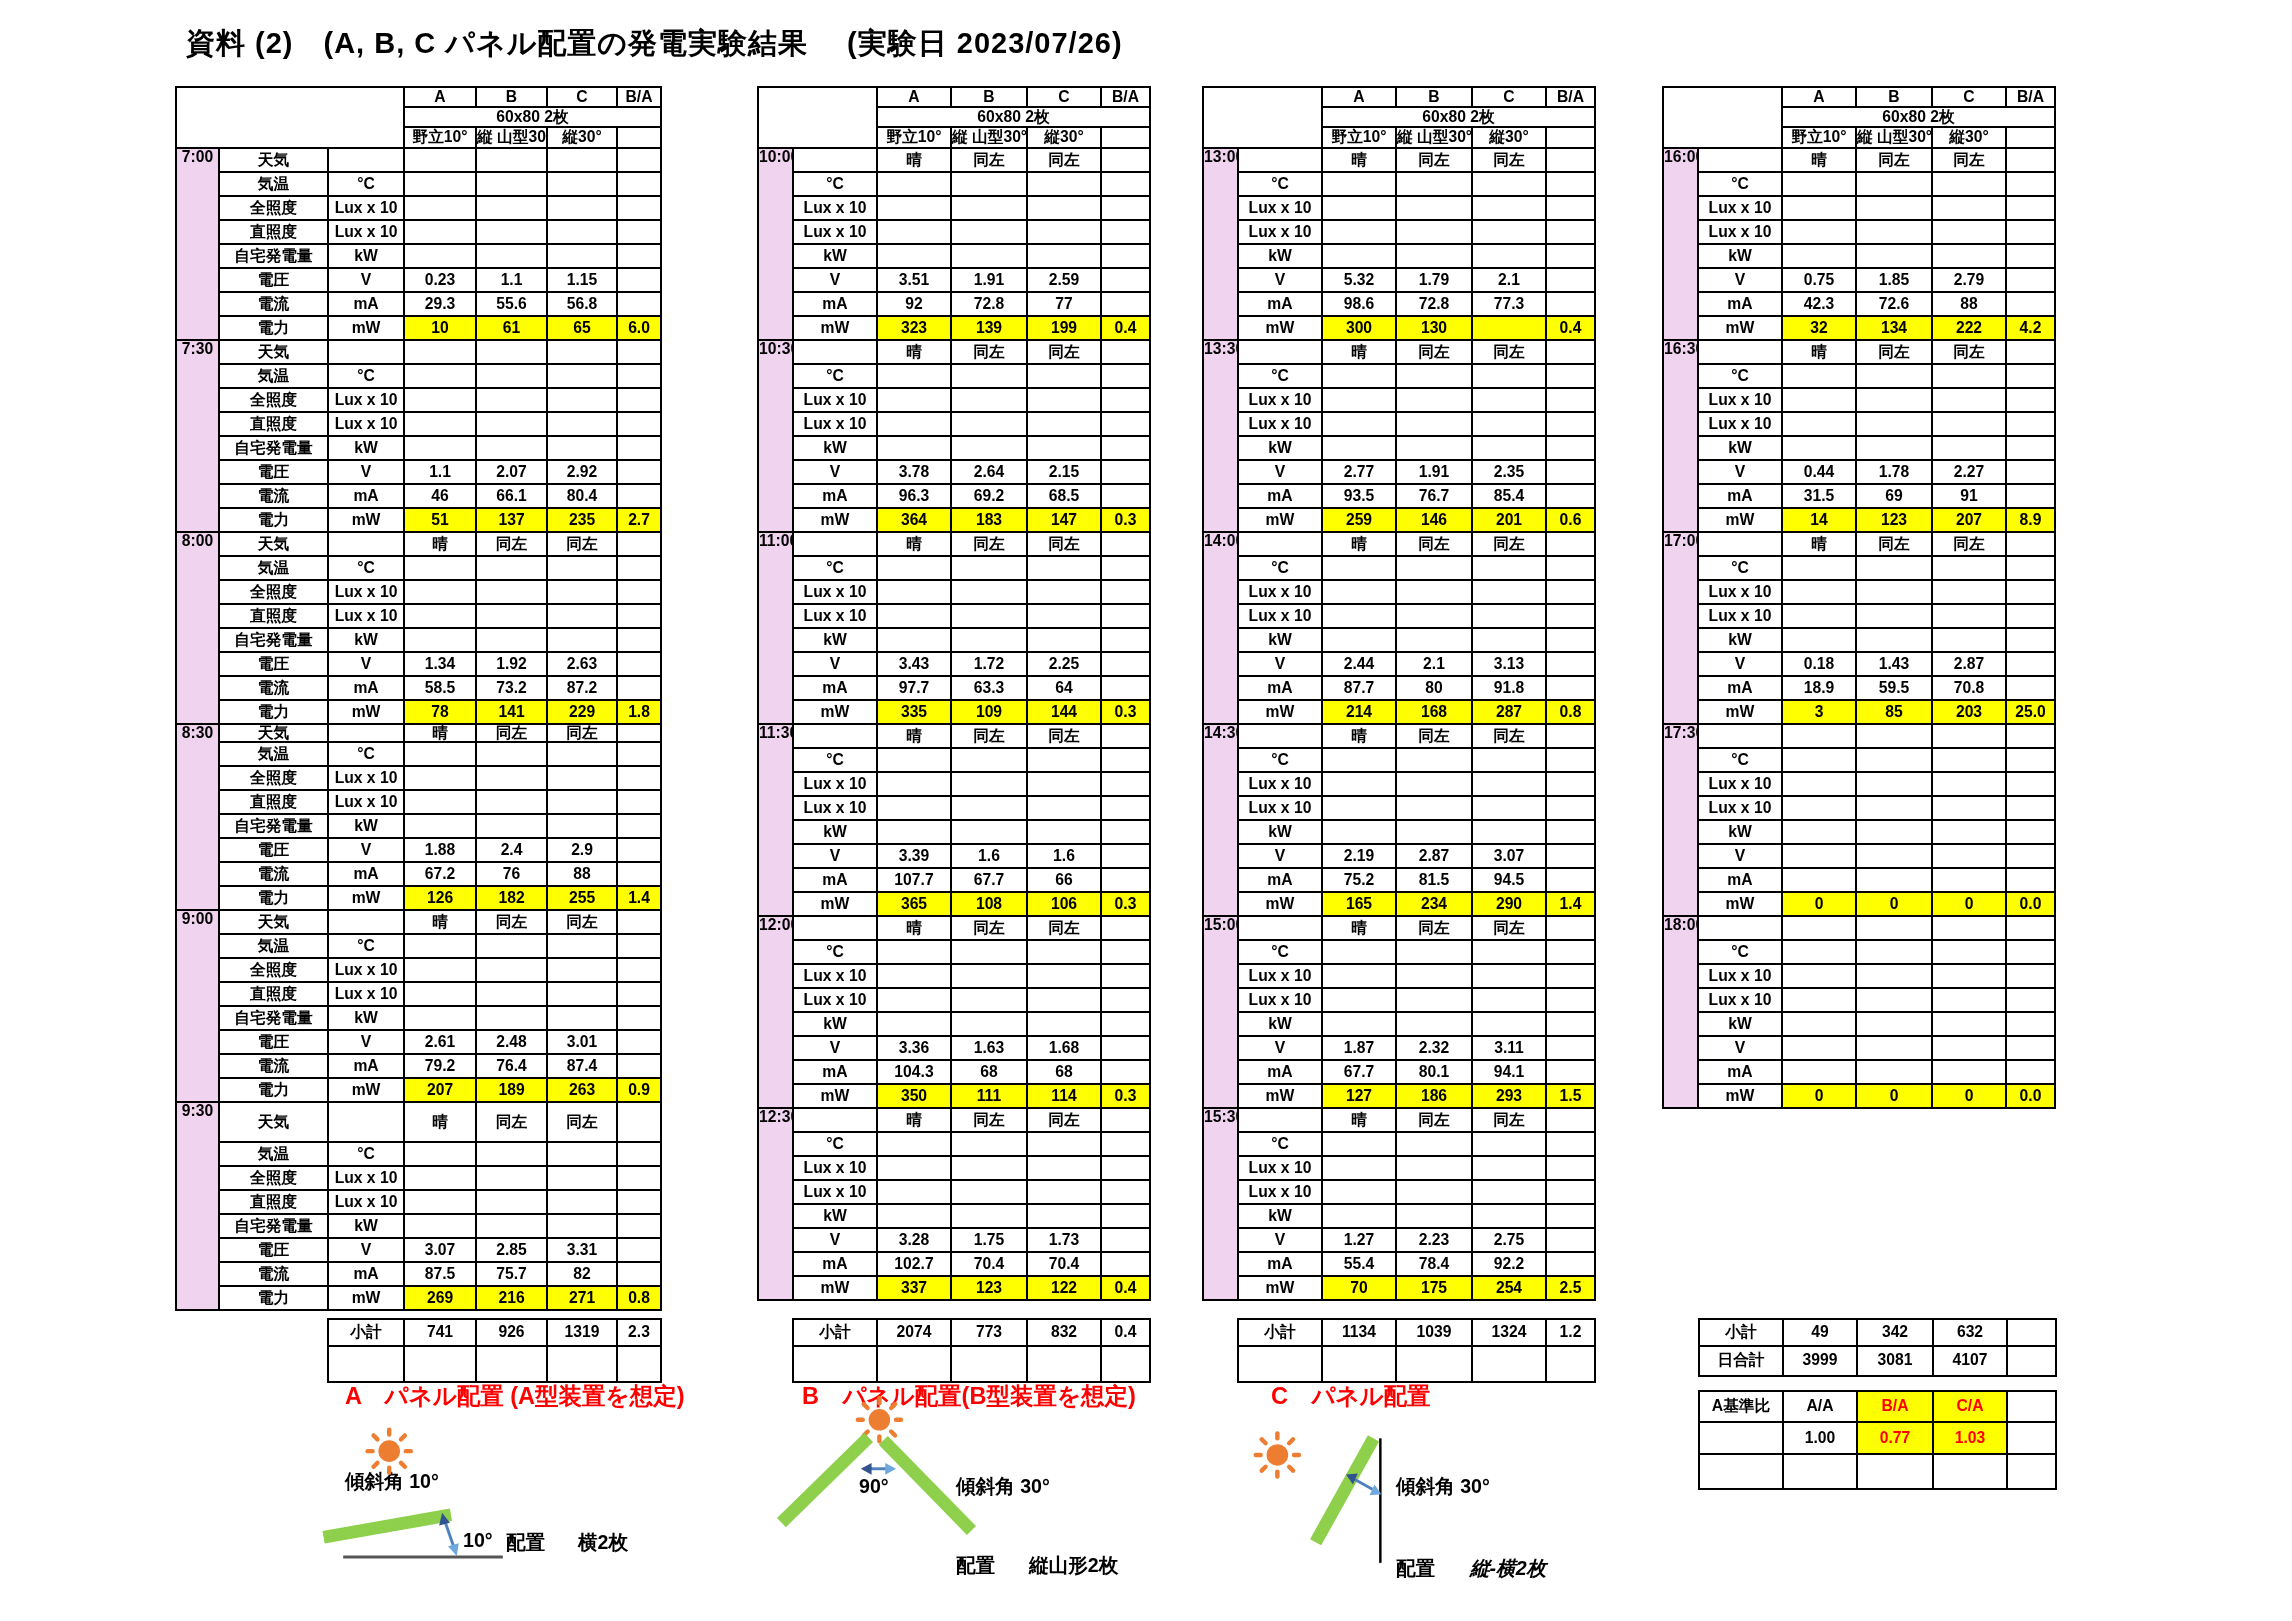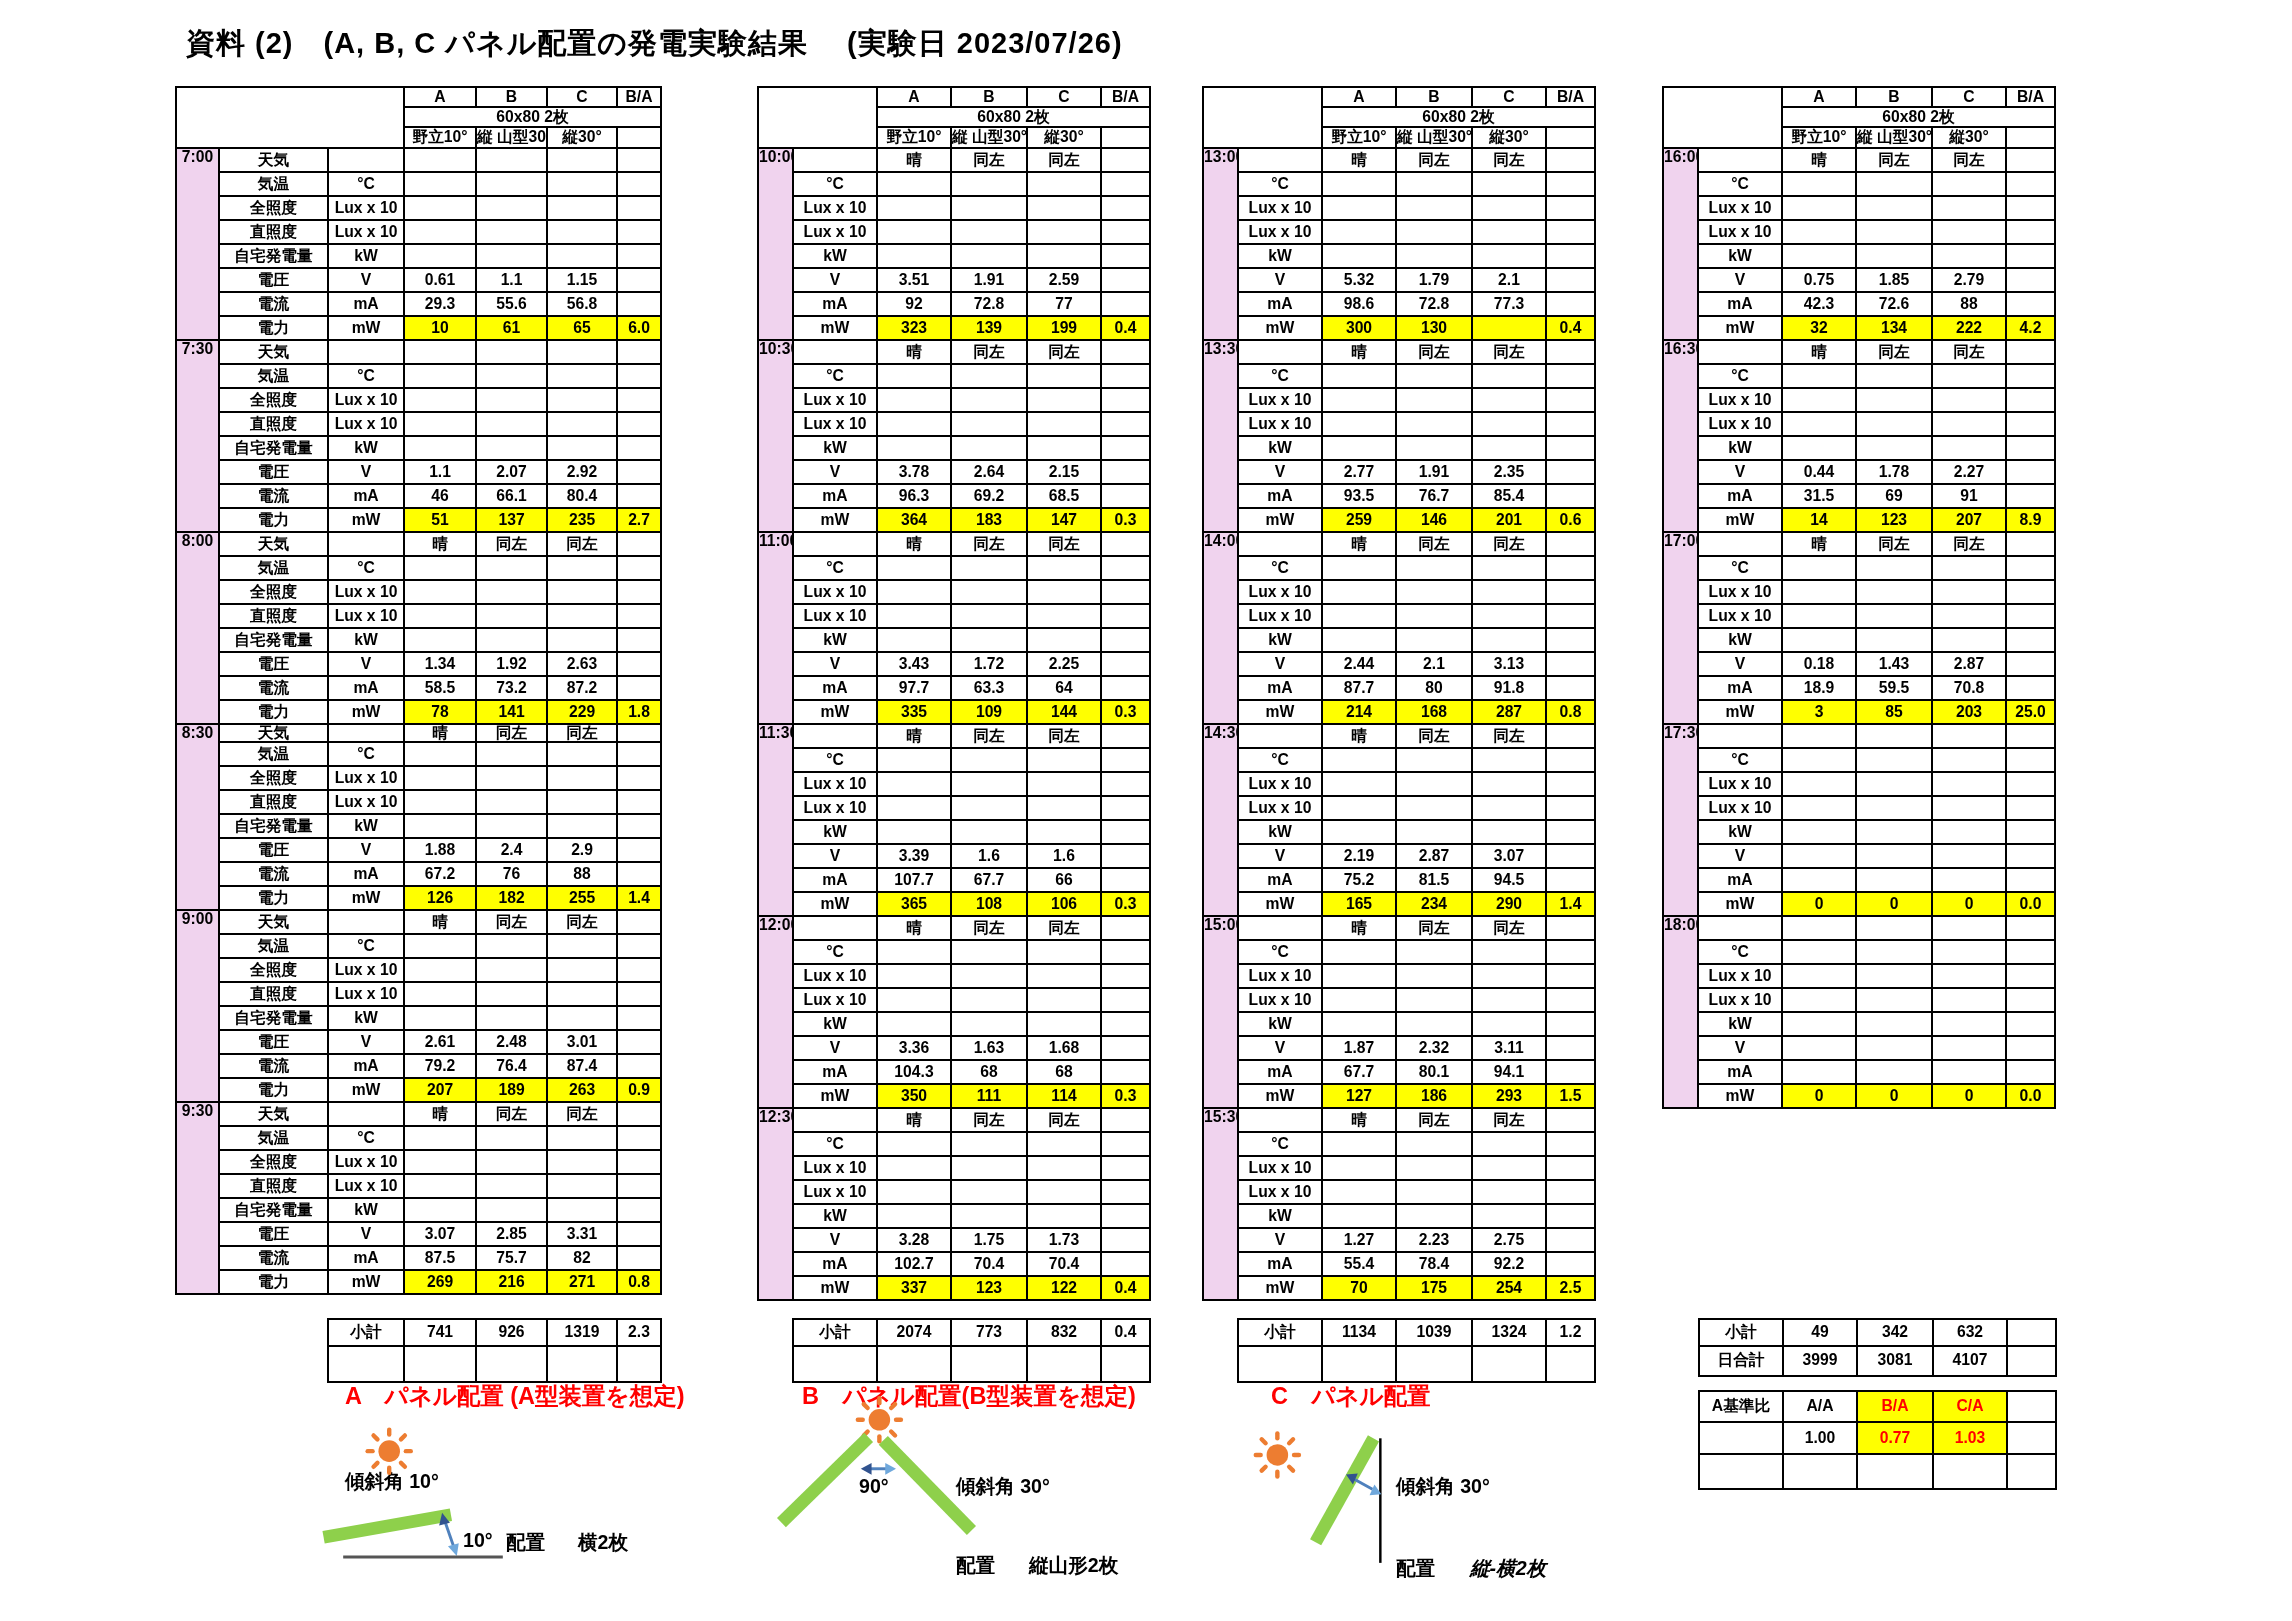--- a/index.html
+++ b/index.html
@@ -94,21 +94,21 @@
           <td class="rowlabel">自宅発電量</td>
           <td>kW</td>
           <td></td>
           <td></td>
           <td></td>
           <td></td>
         </tr>
         <tr style="height: 24px;">
           <td class="rowlabel">電圧</td>
           <td>V</td>
-          <td>0.61</td>
+          <td>0.23</td>
           <td>1.1</td>
           <td>1.15</td>
           <td></td>
         </tr>
         <tr style="height: 24px;">
           <td class="rowlabel">電流</td>
           <td>mA</td>
           <td>29.3</td>
           <td>55.6</td>
           <td>56.8</td>
@@ -375,21 +375,21 @@
           <td></td>
         </tr>
         <tr style="height: 24px;">
           <td class="rowlabel">電力</td>
           <td>mW</td>
           <td class="yellow">207</td>
           <td class="yellow">189</td>
           <td class="yellow">263</td>
           <td class="yellow">0.9</td>
         </tr>
-        <tr style="height: 24px;">
+        <tr style="height: 40px;">
           <td class="time" rowspan="8">9:30</td>
           <td class="rowlabel">天気</td>
           <td></td>
           <td>晴</td>
           <td>同左</td>
           <td>同左</td>
           <td></td>
         </tr>
         <tr style="height: 24px;">
           <td class="rowlabel">気温</td>

